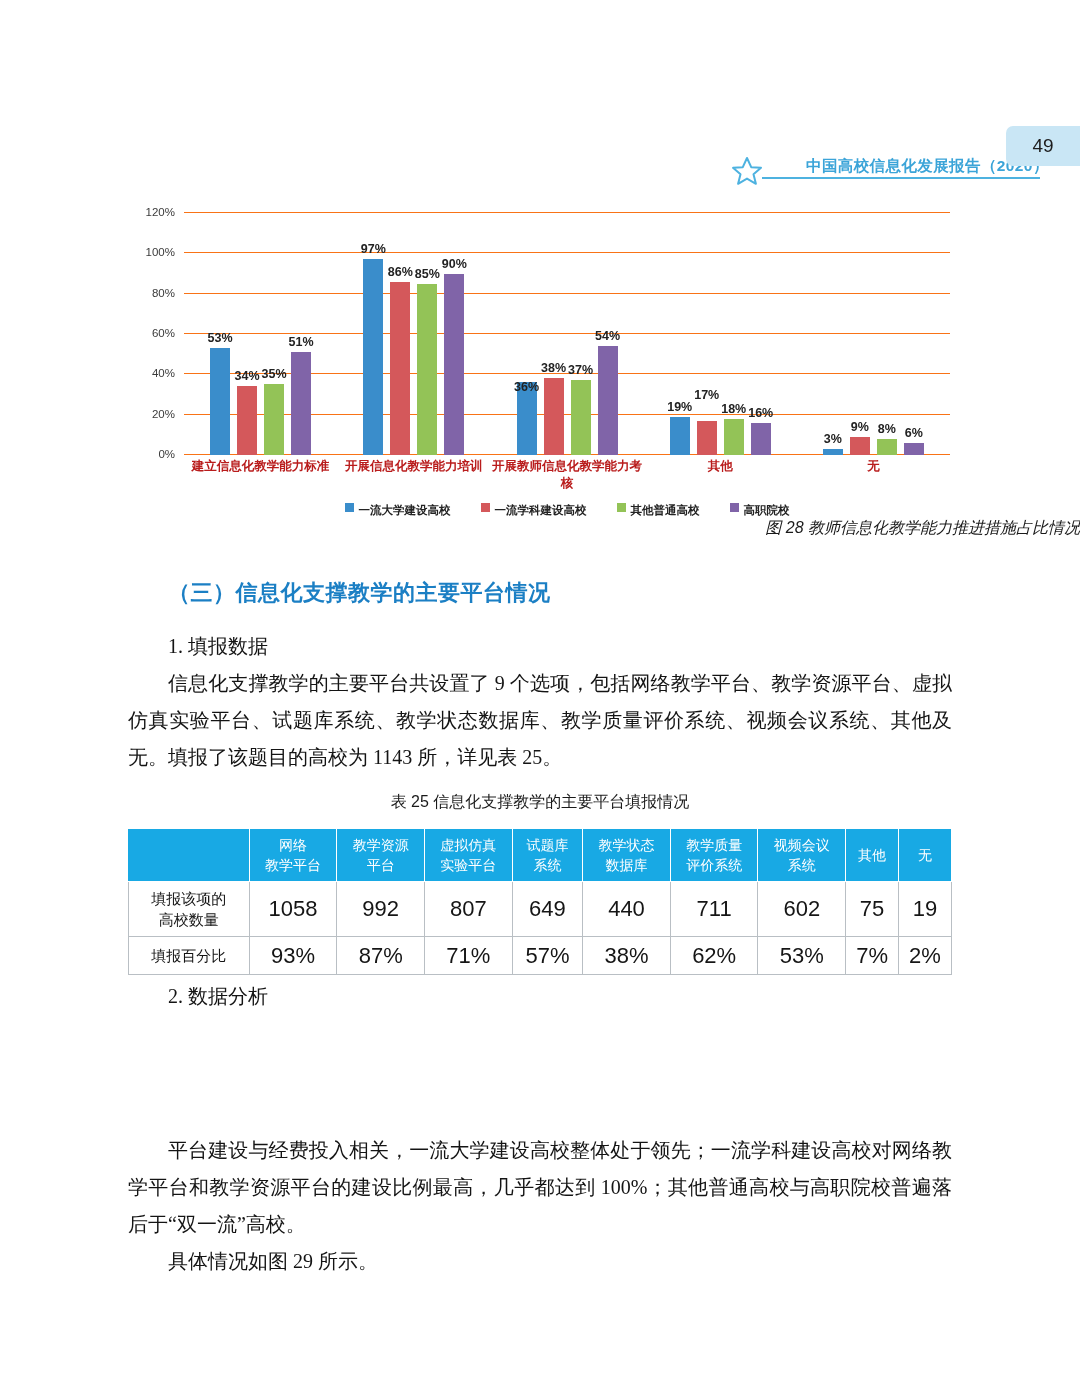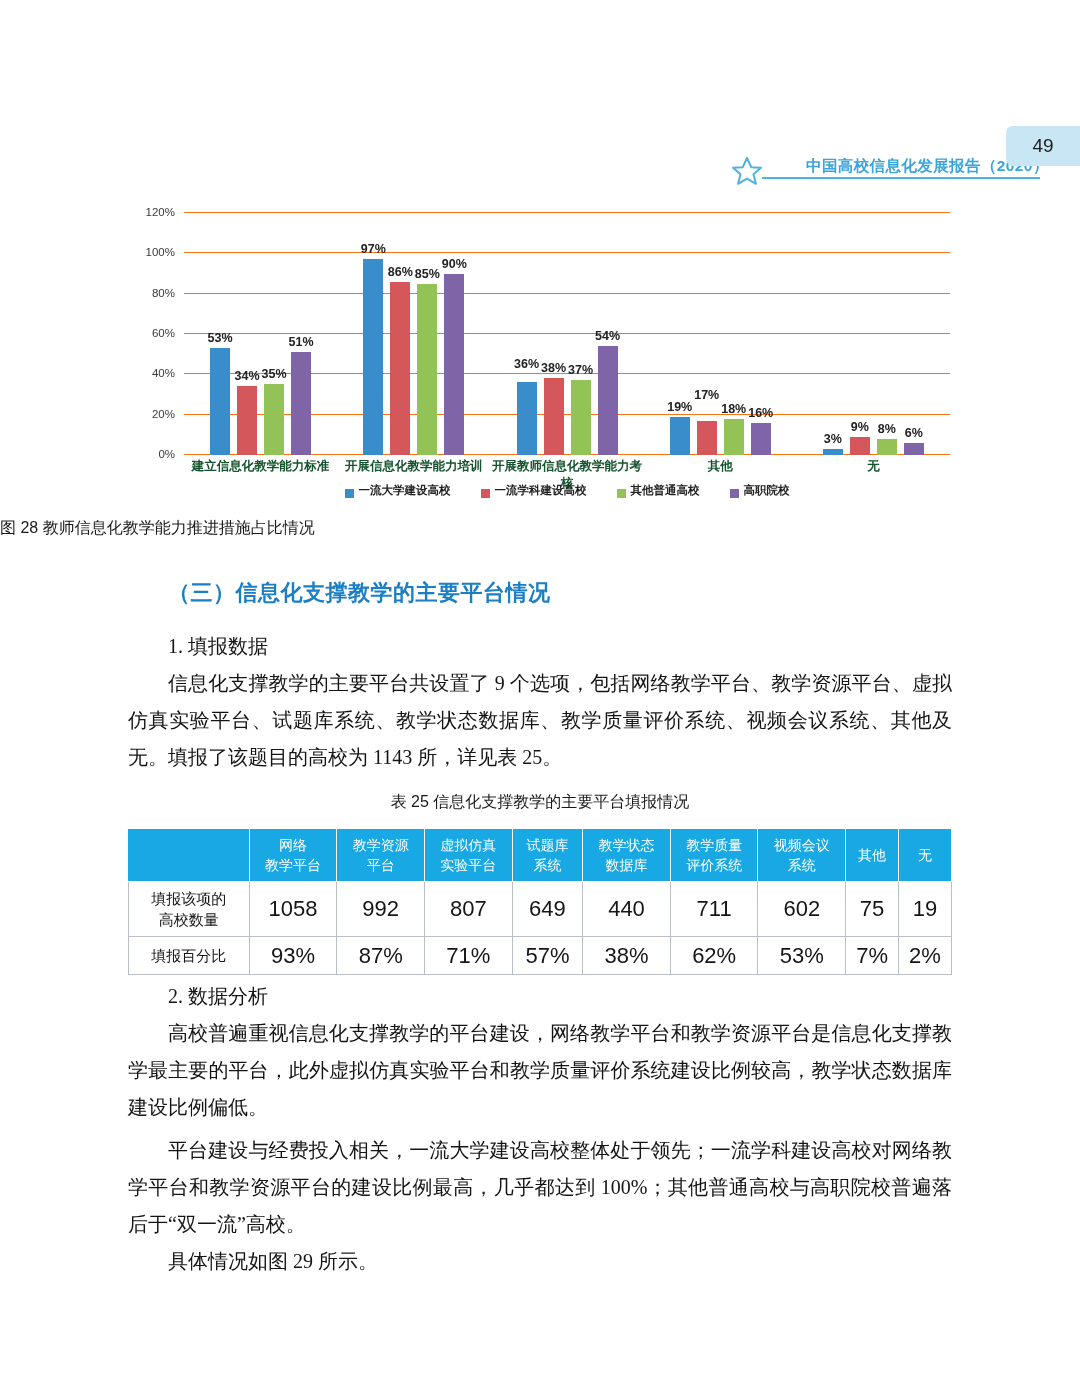--- a/index.html
+++ b/index.html
@@ -139,55 +139,57 @@
     right: 8px;
     top: 258px;
     display: flex;
   }
   .xlabel {
     flex: 1;
     text-align: center;
     font-family: "Liberation Sans", "DejaVu Sans", sans-serif;
     font-size: 12.5px;
     font-weight: 700;
-    color: #14532d;
+    color: #b91c1c;
   }
   .legend {
     position: absolute;
     left: 56px;
     right: 8px;
     top: 283px;
     display: flex;
     justify-content: center;
     gap: 30px;
   }
   .legend-item {
     display: flex;
-    align-items: flex-end;
+    align-items: flex-start;
     gap: 5px;
     font-family: "Liberation Sans", "DejaVu Sans", sans-serif;
     font-size: 11.5px;
     font-weight: 700;
     color: #232323;
+    margin-top: 20px;
   }
   .legend-swatch {
     width: 9px;
     height: 9px;
     display: inline-block;
   }
 
   .figure-caption {
     position: absolute;
     left: 0;
     top: 518px;
     width: 1080px;
-    text-align: left;
+    text-align: right;
     font-family: "Liberation Sans", "DejaVu Sans", sans-serif;
     font-size: 16px;
     color: #1a1a1a;
+    font-style: italic;
   }
 
   
   .section-heading {
     position: absolute;
     left: 168px;
     top: 578px;
     font-family: "Liberation Sans", "DejaVu Sans", sans-serif;
     font-size: 22px;
     font-weight: 700;
@@ -331,21 +333,21 @@
             <div class="bar-label" style="bottom: 171.417px;">85%</div>
           </div>
           <div class="bar-wrap">
             <div class="bar" style="height: 181.5px; background: rgb(128, 100, 168);"></div>
             <div class="bar-label" style="bottom: 181.5px;">90%</div>
           </div>
         </div>
         <div class="group">
           <div class="bar-wrap">
             <div class="bar" style="height: 72.6px; background: rgb(58, 141, 203);"></div>
-            <div class="bar-label" style="bottom: 81px;">36%</div>
+            <div class="bar-label" style="bottom: 58px;">36%</div>
           </div>
           <div class="bar-wrap">
             <div class="bar" style="height: 76.6333px; background: rgb(212, 88, 91);"></div>
             <div class="bar-label" style="bottom: 76.6333px;">38%</div>
           </div>
           <div class="bar-wrap">
             <div class="bar" style="height: 74.6167px; background: rgb(147, 195, 87);"></div>
             <div class="bar-label" style="bottom: 74.6167px;">37%</div>
           </div>
           <div class="bar-wrap">
@@ -465,21 +467,20 @@
         <td>62%</td>
         <td>53%</td>
         <td>7%</td>
         <td>2%</td>
       </tr>
     </tbody>
 </table>
 
 <div class="body-block" id="block-2">
   <div class="subhead">2. 数据分析</div>
-  <div class="para">高校普遍重视信息化支撑教学的平台建设，网络教学平台和教学资源平台是信息化支撑教学最主要的平台，此外虚拟仿真实验平台和教学质量评价系统建设比例较高，教学状态数据库建设比例偏低。</div>
 </div>
 
 <div class="body-block" id="block-3">
   <div class="para">平台建设与经费投入相关，一流大学建设高校整体处于领先；一流学科建设高校对网络教学平台和教学资源平台的建设比例最高，几乎都达到 100%；其他普通高校与高职院校普遍落后于“双一流”高校。</div>
 </div>
 
 <div class="body-block" id="block-4">
   <div class="para">具体情况如图 29 所示。</div>
 </div>
 

